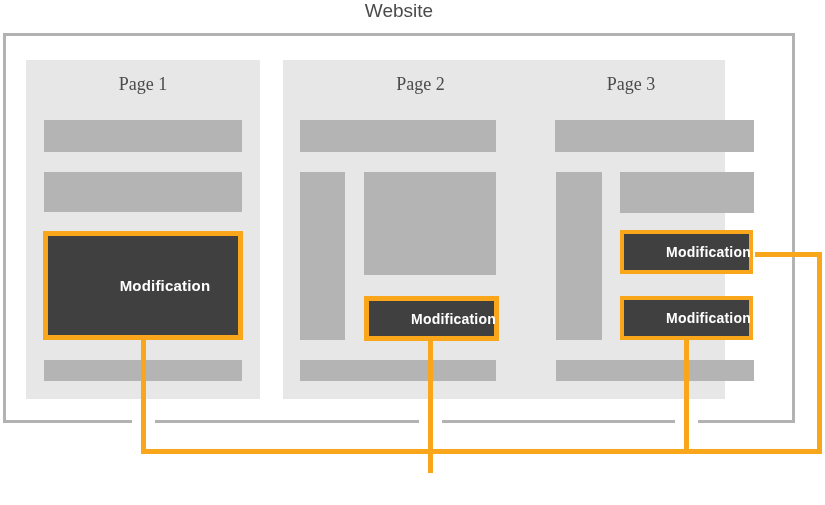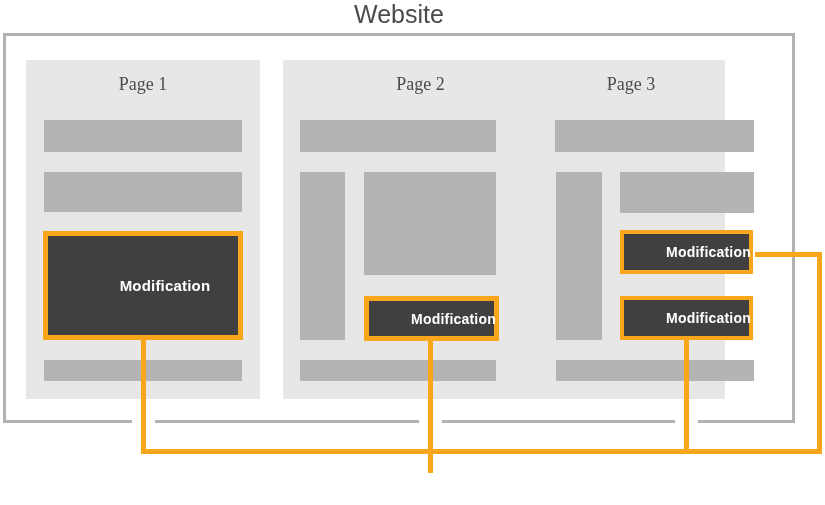--- a/index.html
+++ b/index.html
@@ -10,21 +10,21 @@
     height: 505px;
     background: #ffffff;
     overflow: hidden;
   }
   .abs { position: absolute; }
 
   
   .site-title {
     left: 3px; top: 0; width: 792px;
     text-align: center;
-    font-size: 25px;
+    font-size: 19px;
     color: #4b4b4b;
   }
 
   
   .frame {
     left: 3px; top: 33px;
     width: 792px; height: 390px;
     border: 3px solid #b2b2b2;
     box-sizing: border-box;
     background: #ffffff;

